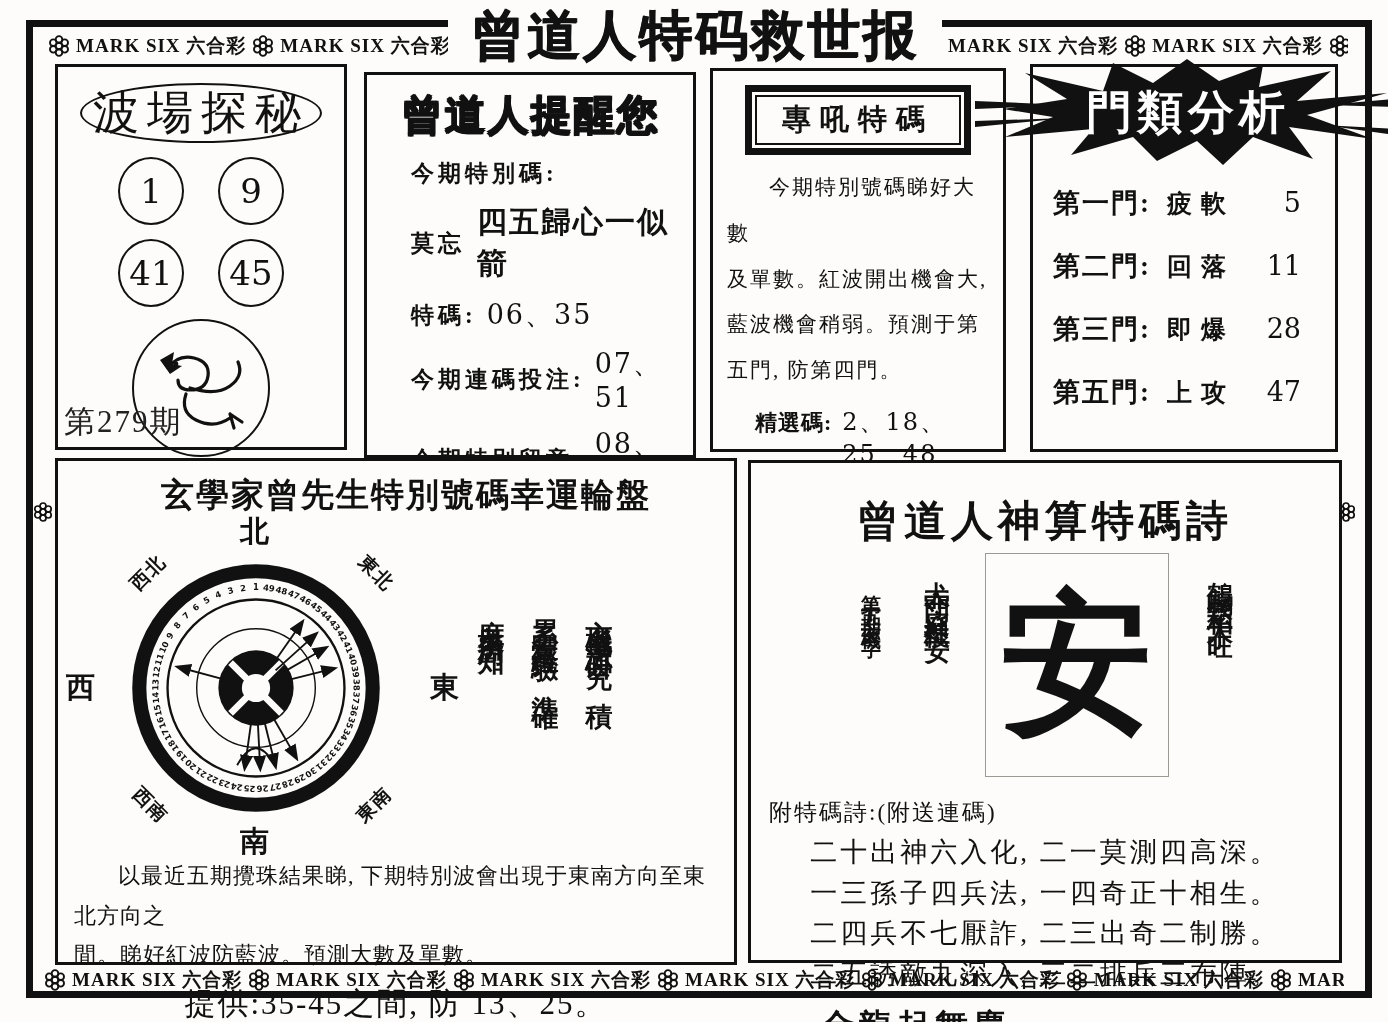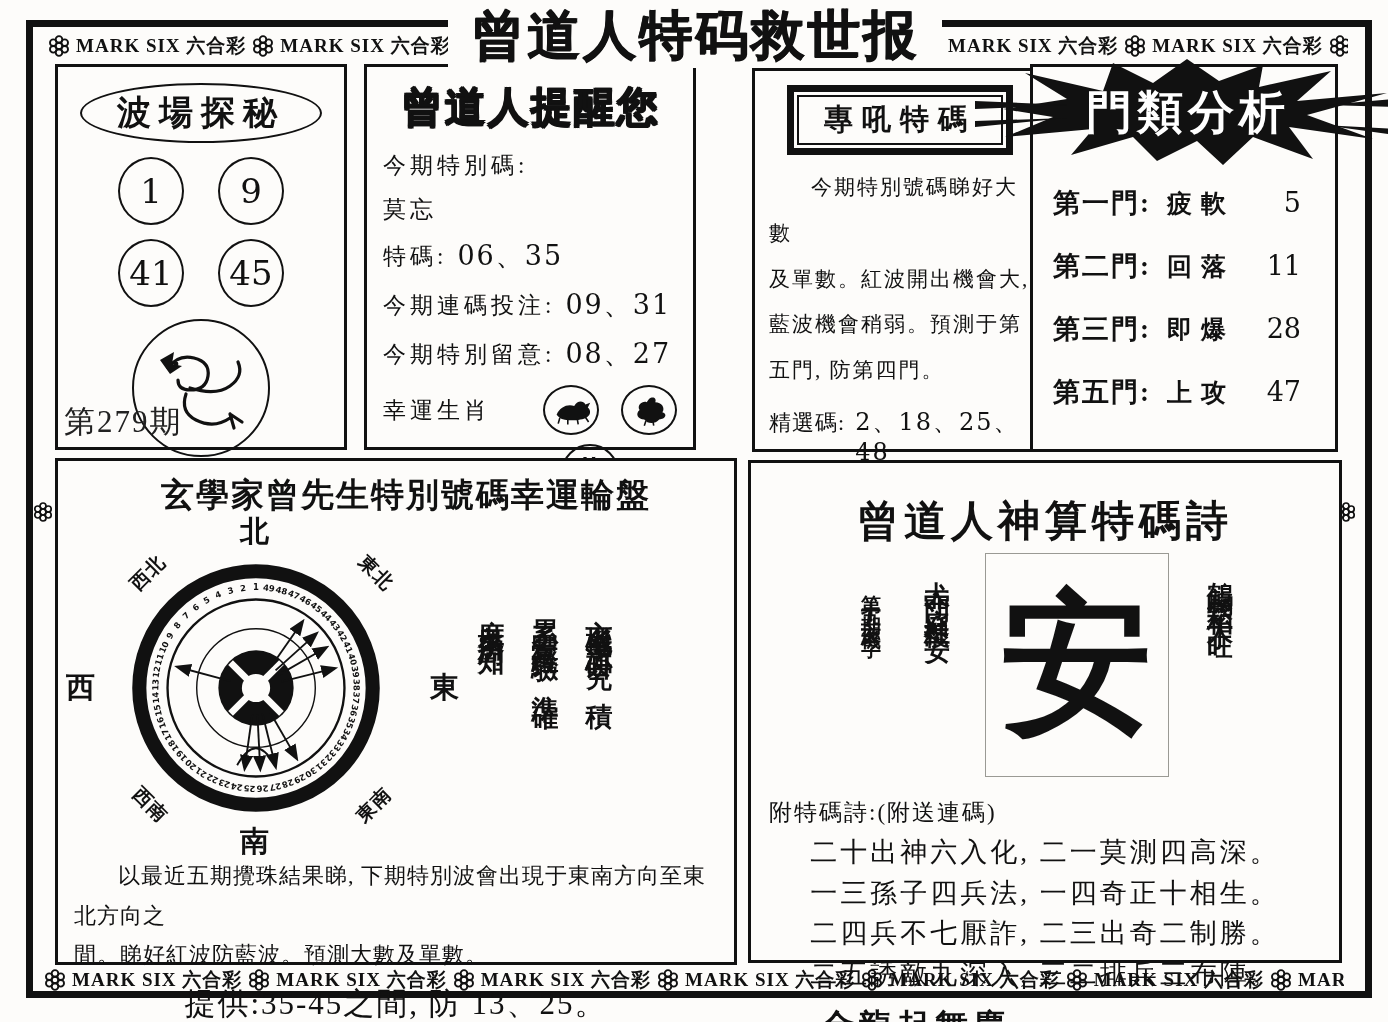--- a/index.html
+++ b/index.html
@@ -21,40 +21,40 @@
   #band-left{left:33px;}
   #band-right{left:1336px;}
   .vband .flower{width:20px;height:20px;transform:rotate(180deg);}
   
   .title-plate{position:absolute;left:448px;top:4px;width:494px;height:64px;background:#fdfcfa;
                display:flex;align-items:center;justify-content:center;font-size:53px;font-weight:900;
                letter-spacing:3px;text-shadow:1px 0 #111,0 1px #111;z-index:5;}
   
   .box{position:absolute;background:#fdfcfa;border:3px solid #111;box-sizing:border-box;}
   #box-bochang{left:55px;top:64px;width:292px;height:386px;}
-  #box-tixing{left:364px;top:64px;width:332px;height:386px;}
-  #box-zhuanhou{left:752px;top:68px;width:296px;height:384px;}
+  #box-tixing{left:364px;top:72px;width:332px;height:386px;}
+  #box-zhuanhou{left:710px;top:68px;width:296px;height:384px;}
   #box-menlei{left:1030px;top:64px;width:308px;height:388px;overflow:visible;}
   #box-wheel{left:55px;top:458px;width:682px;height:507px;}
   #box-poem{left:748px;top:460px;width:594px;height:503px;}
   
   .ellipse-title{width:238px;height:56px;border:2px solid #111;border-radius:50%;margin:16px auto 10px;
-                 display:flex;align-items:center;justify-content:center;font-size:34px;font-weight:bold;letter-spacing:8px;}
+                 display:flex;align-items:center;justify-content:center;font-size:46px;font-weight:normal;letter-spacing:8px;}
   .balls{width:184px;margin:14px auto 4px;display:grid;grid-template-columns:repeat(2,84px);grid-gap:14px 16px;justify-content:center;}
   .ball{width:62px;height:64px;border:2.5px solid #111;border-radius:50%;display:flex;align-items:center;
         justify-content:center;font-size:34px;font-family:"DejaVu Serif",serif;margin:0 auto;}
   .dragon-wrap{width:134px;height:134px;border:2px solid #111;border-radius:50%;margin:12px auto 0;
                display:flex;align-items:center;justify-content:center;}
   .issue{position:absolute;left:6px;bottom:4px;font-size:31px;letter-spacing:2px;color:#222;z-index:3;}
   
   #box-tixing{padding:8px 16px;}
   .tixing-h{font-family:"Liberation Sans","DejaVu Sans",sans-serif;font-size:41px;font-weight:900;text-align:center;
             letter-spacing:2px;margin:4px 0 16px;text-shadow:1.6px 0 #111,0 1.6px #111,1.6px 1.6px #111;}
   .t-row{display:flex;align-items:center;margin-bottom:13px;}
-  .t-label{font-size:23px;font-weight:normal;letter-spacing:4px;flex:0 0 auto;}
+  .t-label{font-size:23px;font-weight:bold;letter-spacing:4px;flex:0 0 auto;margin-left:28px;}
   .t-big{font-size:30px;font-weight:900;letter-spacing:2px;margin-left:12px;}
   .t-val{font-size:27px;font-family:"DejaVu Serif",serif;margin-left:10px;letter-spacing:2px;}
   .zodiac-oval{width:62px;height:46px;border:2px solid #111;border-radius:50%;display:flex;align-items:center;justify-content:center;}
   .blue-ball{width:54px;height:54px;border:2.5px solid #111;border-radius:50%;display:flex;align-items:center;
              justify-content:center;font-size:31px;font-weight:bold;}
   
   #box-zhuanhou{padding:12px 14px;}
   .zh-tbox{width:206px;margin:2px auto 10px;border:7px solid #111;padding:3px;}
   .zh-tbox-in{border:2px solid #111;padding:3px 6px;font-size:29px;font-weight:900;letter-spacing:9px;text-align:center;}
   .zh-para{font-size:21px;letter-spacing:2px;line-height:2.18;}
@@ -317,28 +317,29 @@
     <div class="issue">第279期</div>
   </div>
 
   <div class="box" id="box-tixing">
     <div class="tixing-h">曾道人提醒您</div>
     <div class="t-row">
         <span class="t-label">今期特別碼:</span>
       </div>
     <div class="t-row">
       <span class="t-label">莫忘</span>
+      <span class="t-big">四五歸心一似箭</span>
     </div>
     <div class="t-row">
       <span class="t-label">特碼:</span>
       <span class="t-val">06、35</span>
     </div>
     <div class="t-row">
       <span class="t-label">今期連碼投注:</span>
-      <span class="t-val">09、31</span>
+      <span class="t-val">07、51</span>
     </div>
     <div class="t-row">
       <span class="t-label">今期特別留意:</span>
       <span class="t-val">08、27</span>
     </div>
     <div class="t-row" style="margin-bottom:9px;">
       <span class="t-label">幸運生肖</span>
       <span class="zodiac-oval" style="margin-left:52px;">
         <svg width="46" height="32" viewBox="0 0 56 40">
           <path d="M10,26 C14,16 24,12 32,15 C36,8 43,8 46,13 L52,11 L49,17 C53,20 53,26 48,29 C40,34 20,34 14,30 Z" fill="#111"></path>

